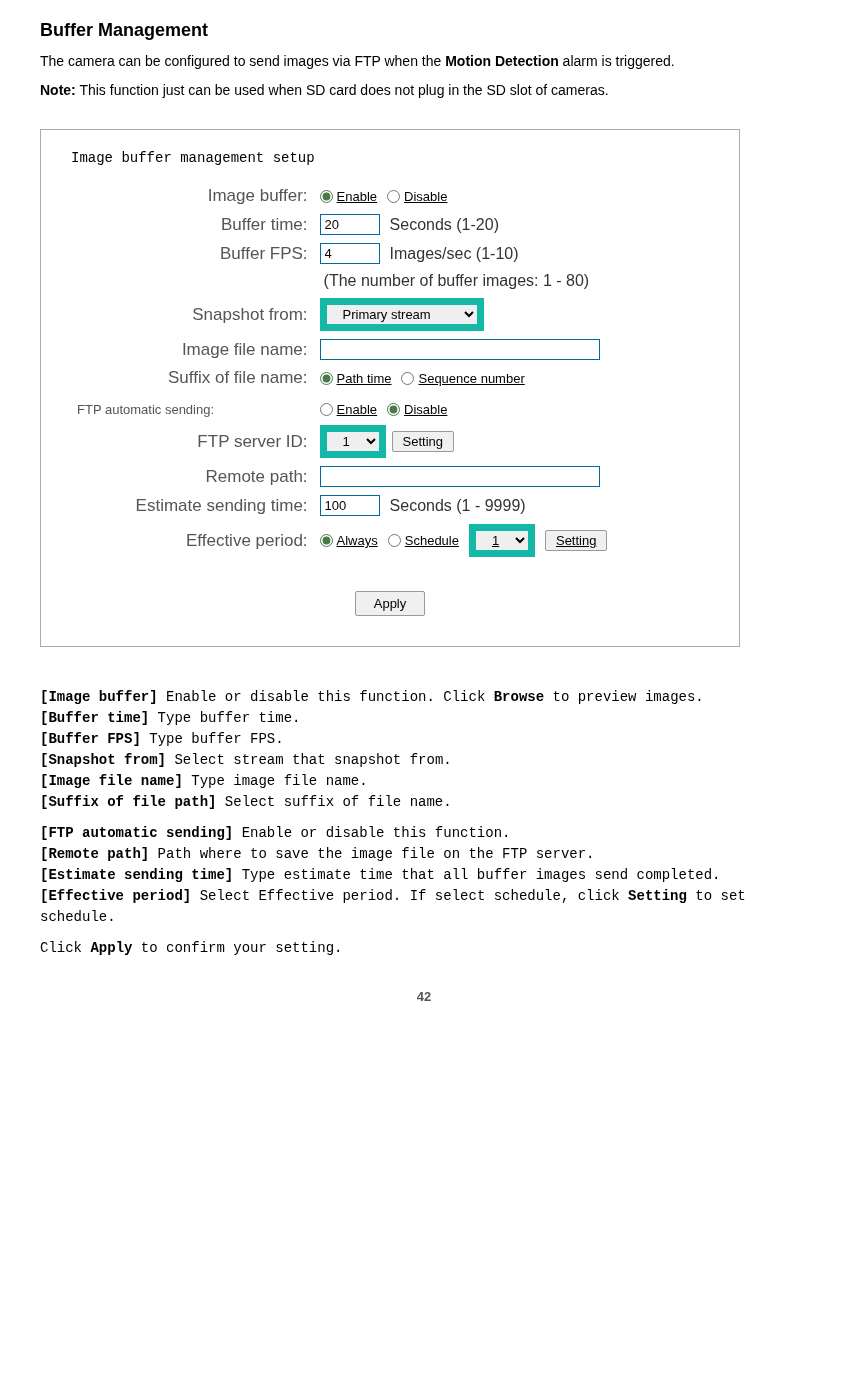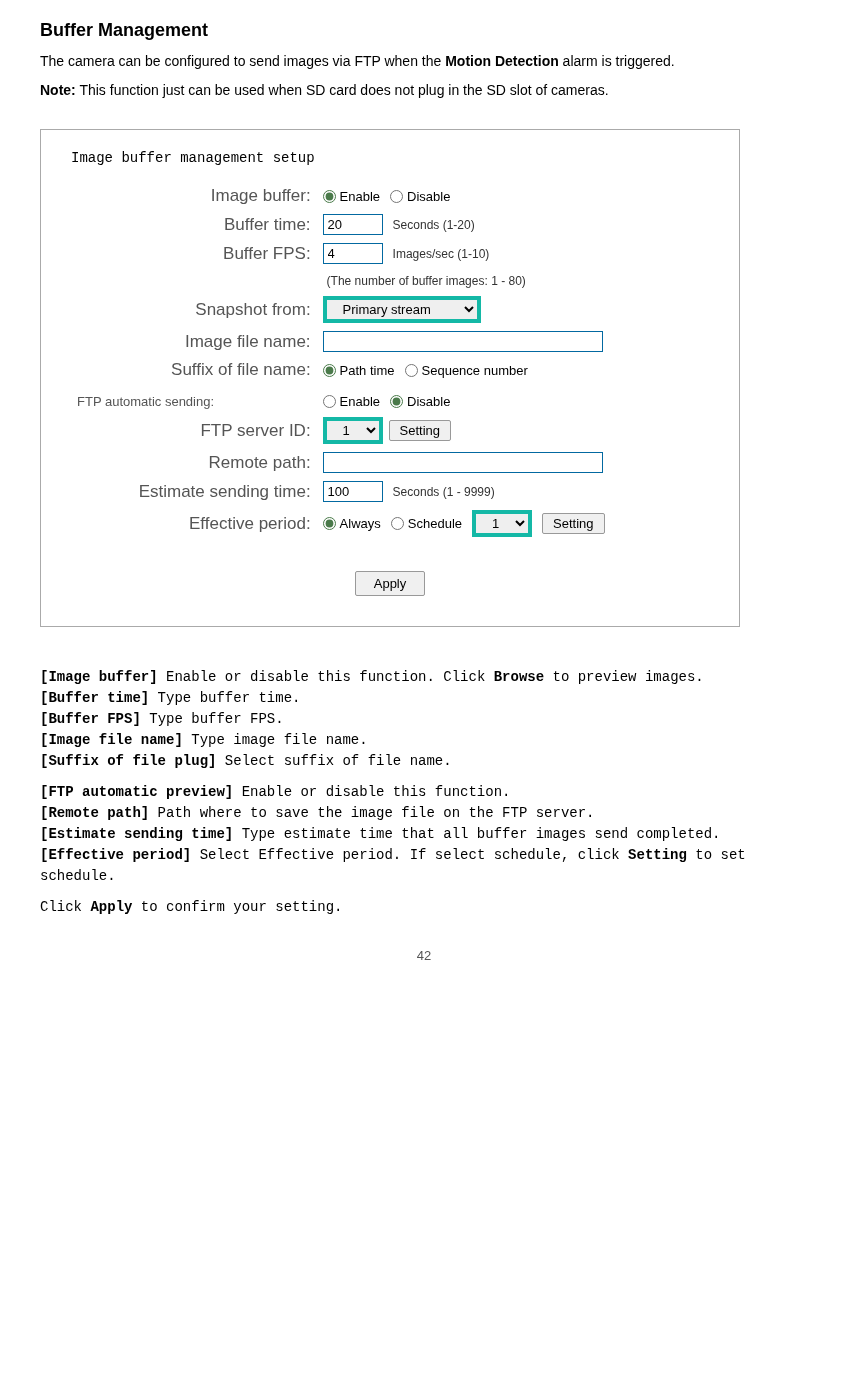--- a/index.html
+++ b/index.html
@@ -60,44 +60,45 @@
       padding: 2px 4px;
       font-size: 13px;
     }
     .small-input {
       width: 60px;
     }
     .long-input {
       width: 280px;
     }
     select {
-      border: 4px solid #14b8a6;
+      border: 7px solid #14b8a6;
       font-size: 13px;
       padding: 1px 12px;
     }
     .radio-group {
       display: flex;
       align-items: center;
       gap: 10px;
       flex-wrap: wrap;
+      text-decoration: underline;
     }
     .radio-label {
       display: flex;
       align-items: center;
       gap: 4px;
       font-size: 13px;
       cursor: pointer;
     }
     input[type="radio"] {
       accent-color: #4a7a4a;
       width: 13px;
       height: 13px;
     }
     .hint-text {
-      font-size: 12px;
+      font-size: 16px;
       color: #333;
       margin-left: 4px;
       text-align: center;
     }
     .apply-btn {
       display: block;
       margin: 20px auto 10px auto;
       padding: 4px 18px;
       background: #f0f0f0;
       border: 1px solid #999;
@@ -122,20 +123,21 @@
       font-family: Liberation Mono, monospace;
     }
     .desc-gap {
       margin-top: 10px;
     }
     .page-number {
       text-align: center;
       margin-top: 30px;
       color: #555;
       font-size: 13px;
+      font-weight: bold;
     }
     .separator-row td {
       padding-top: 10px;
     }
     .inline-row {
       display: flex;
       align-items: center;
       gap: 6px;
     }
   </style>
@@ -303,28 +305,31 @@
   <p>
     <strong>[Image buffer]</strong> Enable or disable this function. Click <strong>Browse</strong> to preview images.
   </p>
   <p>
     <strong>[Buffer time]</strong> Type buffer time.
   </p>
   <p>
     <strong>[Buffer FPS]</strong> Type buffer FPS.
   </p>
   <p>
+    <strong>[Snapshot from]</strong> Select stream that snapshot from.
+  </p>
+  <p>
     <strong>[Image file name]</strong> Type image file name.
   </p>
   <p>
-    <strong>[Suffix of file plug]</strong> Select suffix of file name.
+    <strong>[Suffix of file path]</strong> Select suffix of file name.
   </p>
 
   <p class="desc-gap">
-    <strong>[FTP automatic preview]</strong> Enable or disable this function.
+    <strong>[FTP automatic sending]</strong> Enable or disable this function.
   </p>
   <p>
     <strong>[Remote path]</strong> Path where to save the image file on the FTP server.
   </p>
   <p>
     <strong>[Estimate sending time]</strong> Type estimate time that all buffer images send completed.
   </p>
   <p>
     <strong>[Effective period]</strong> Select Effective period. If select schedule, click <strong>Setting</strong> to set schedule.
   </p>

